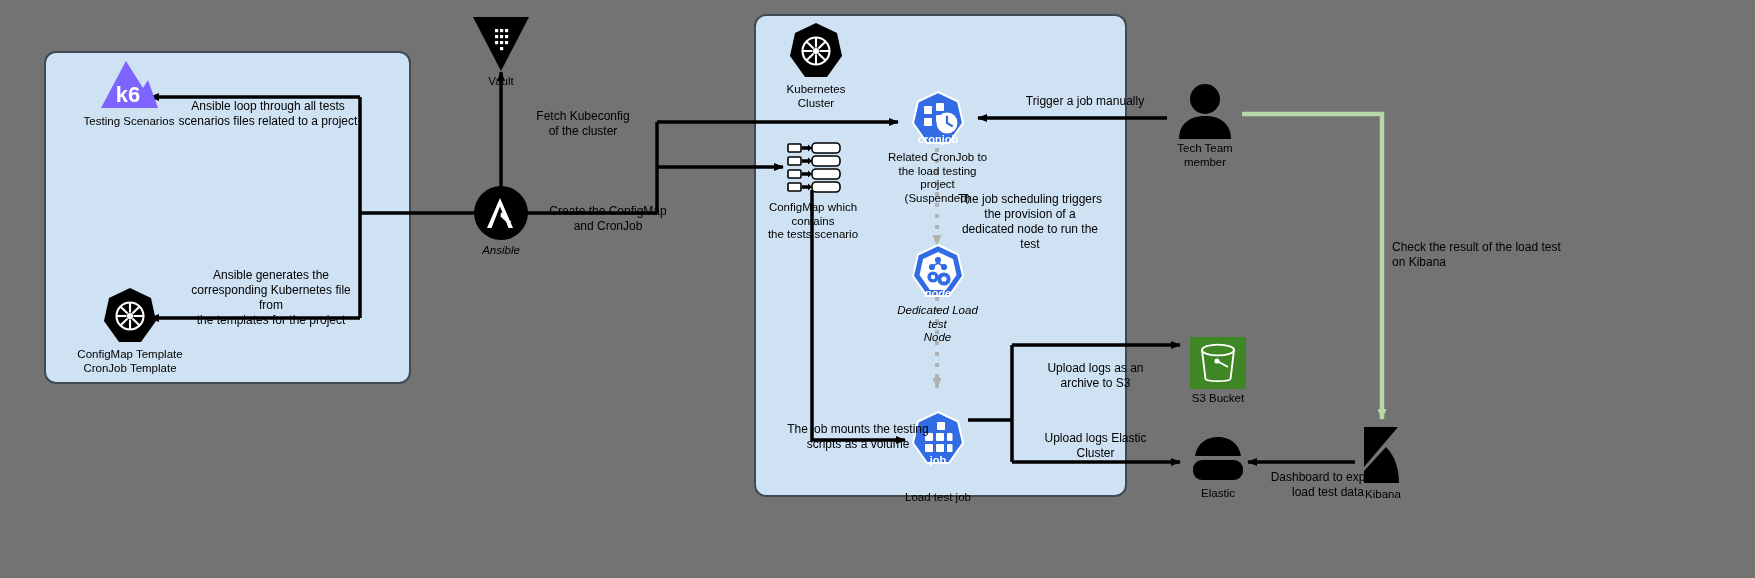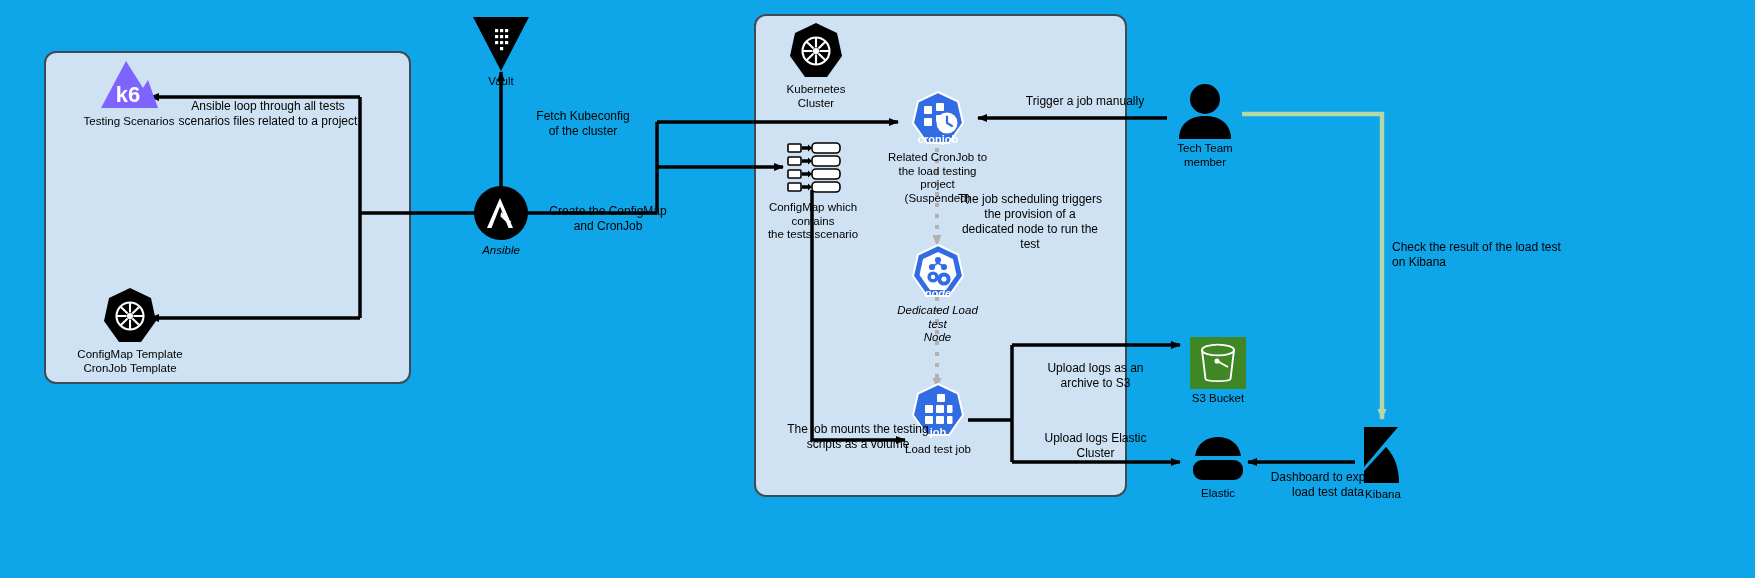--- a/index.html
+++ b/index.html
@@ -9,21 +9,21 @@
     background: #ffffff;
   }
   body {
     font-family: "Liberation Sans", sans-serif;
     color: #000000;
   }
   #canvas {
     position: relative;
     width: 1755px;
     height: 578px;
-    background: #0ea5e9;
+    background: #737373;
     overflow: hidden;
   }
   .group-box {
     position: absolute;
     background: #cfe2f3;
     border: 2px solid #3f4a54;
     border-radius: 12px;
     box-sizing: border-box;
   }
   .node {
@@ -298,21 +298,21 @@
           <circle cx="24" cy="34" r="2.2" fill="#ffffff"></circle>
           <circle cx="35" cy="36" r="2.6" fill="#ffffff"></circle>
         </g>
         <text x="29" y="54" font-family="Liberation Sans, sans-serif" font-size="11" font-weight="bold" fill="#ffffff" text-anchor="middle">node</text>
       </svg>
     </span>
     <span class="node-label">Dedicated Load test
 Node</span>
   </div>
 
-  <div class="node" style="left:903px; top:382px; width:70px;">
+  <div class="node" style="left:903px; top:410px; width:70px;gap:20px;">
     <span class="icon bluehept">
       <svg viewBox="0 0 58 58" width="58" height="58">
         <path d="M29,2 L49,11.5 L54,33 L40,53 L18,53 L4,33 L9,11.5 Z" fill="#326ce5" stroke="#ffffff" stroke-width="2"></path>
         <g fill="#ffffff">
           <rect x="28" y="12" width="8" height="8" rx="1"></rect>
           <rect x="16" y="23" width="8" height="8" rx="1"></rect>
           <rect x="27" y="23" width="8" height="8" rx="1"></rect>
           <rect x="38" y="23" width="5.5" height="8" rx="1"></rect>
           <rect x="16" y="34" width="8" height="8" rx="1"></rect>
           <rect x="27" y="34" width="8" height="8" rx="1"></rect>
@@ -366,20 +366,23 @@
         <path d="M5,56 C5,40 17,33 31,33 C45,33 57,40 57,56 Z" fill="#000000"></path>
       </svg>
     </span>
     <span class="node-label">Tech Team
 member</span>
   </div>
 
   <div class="edge-label" style="left:178px; top:99px; width:180px;">Ansible loop through all tests
 scenarios files related to a project</div>
 
+  <div class="edge-label" style="left:178px; top:268px; width:186px;">Ansible generates the
+corresponding Kubernetes file from
+the templates for the project</div>
 
   <div class="edge-label" style="left:508px; top:109px; width:150px; text-align:center;">Fetch Kubeconfig
 of the cluster</div>
 
   <div class="edge-label" style="left:528px; top:182px; width:160px;margin-top:22px;">Create the ConfigMap
 and CronJob</div>
 
   <div class="edge-label" style="left:1000px; top:94px; width:170px;">Trigger a job manually</div>
 
   <div class="edge-label" style="left:944px; top:192px; width:172px;">The job scheduling triggers

